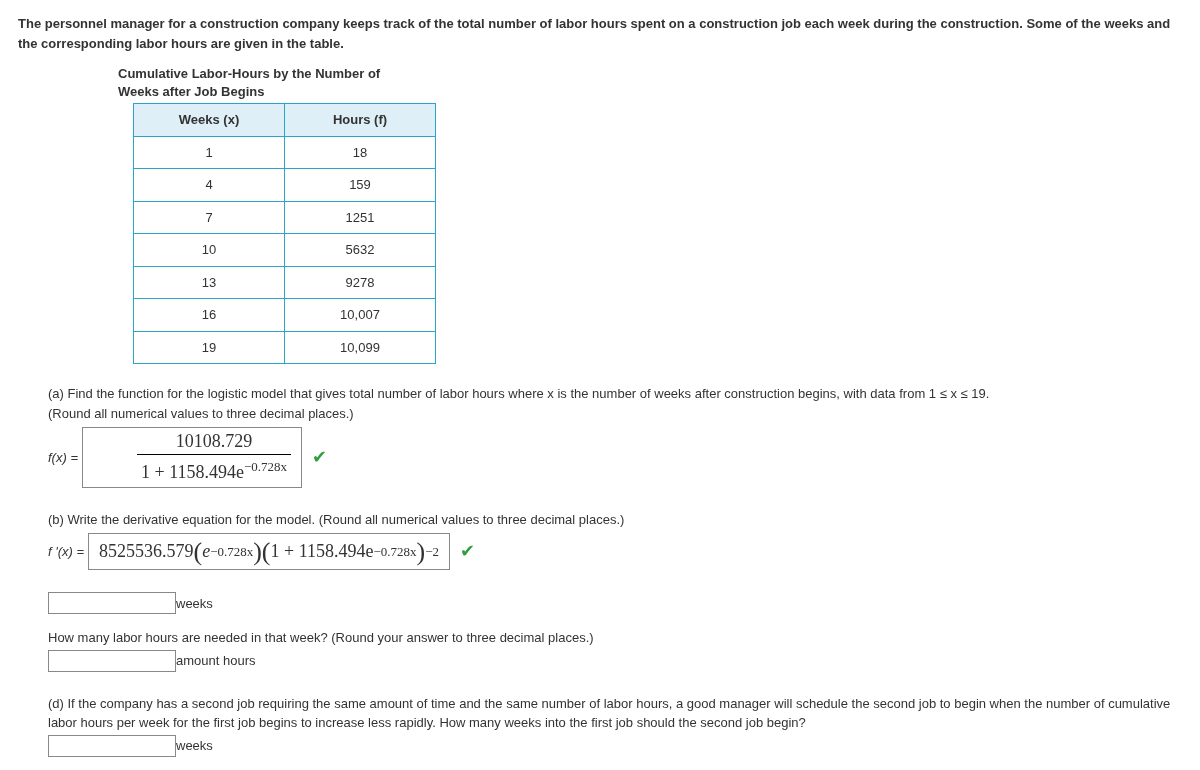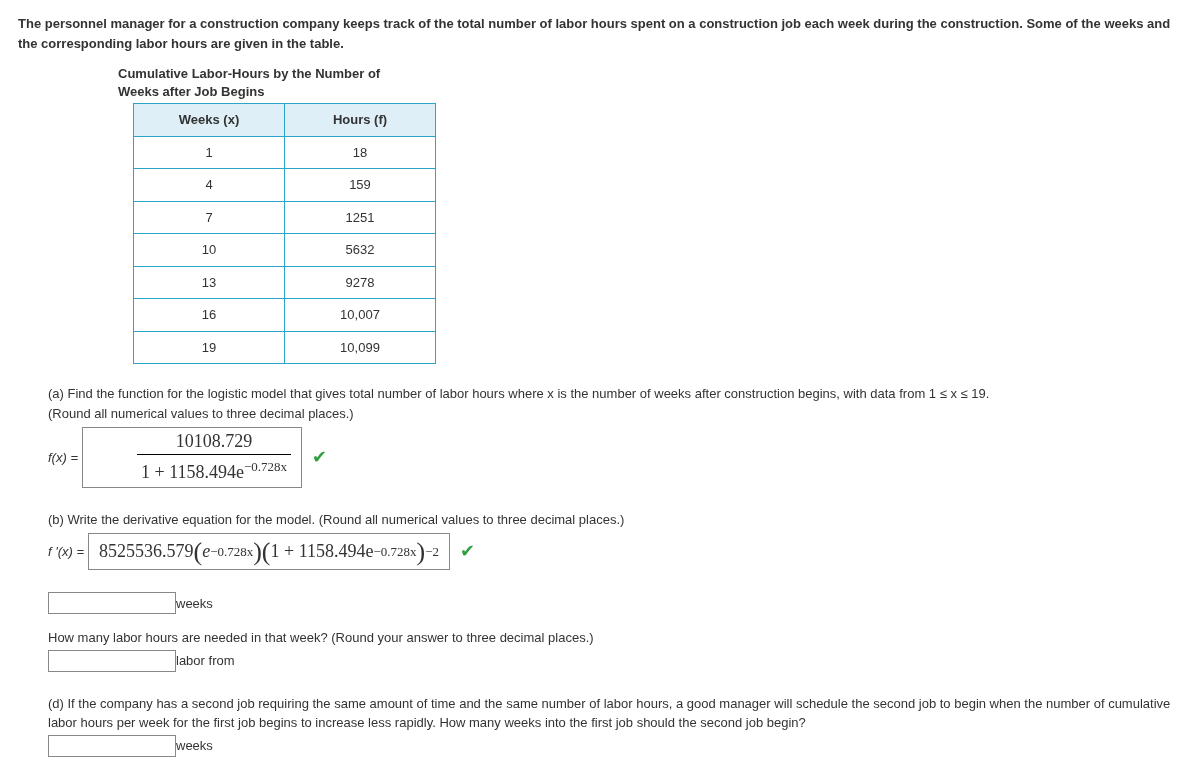--- a/index.html
+++ b/index.html
@@ -193,21 +193,21 @@
 
   <div class="part">
     <div class="inline-ans">
       <input class="blank" style="">
       <span>weeks</span>
     </div>
     <div style="height:14px;"></div>
     <div>How many labor hours are needed in that week? (Round your answer to three decimal places.)</div>
     <div class="inline-ans">
       <input class="blank" style="">
-      <span>labor from</span>
+      <span>amount hours</span>
     </div>
   </div>
 
   <div class="part">
     <div>(d) If the company has a second job requiring the same amount of time and the same number of labor hours, a good manager will schedule the second job to begin when the number of cumulative labor hours per week for the first job begins to increase less rapidly. How many weeks into the first job should the second job begin?</div>
     <div class="inline-ans">
       <input class="blank" style="">
       <span>weeks</span>
     </div>
   </div>

